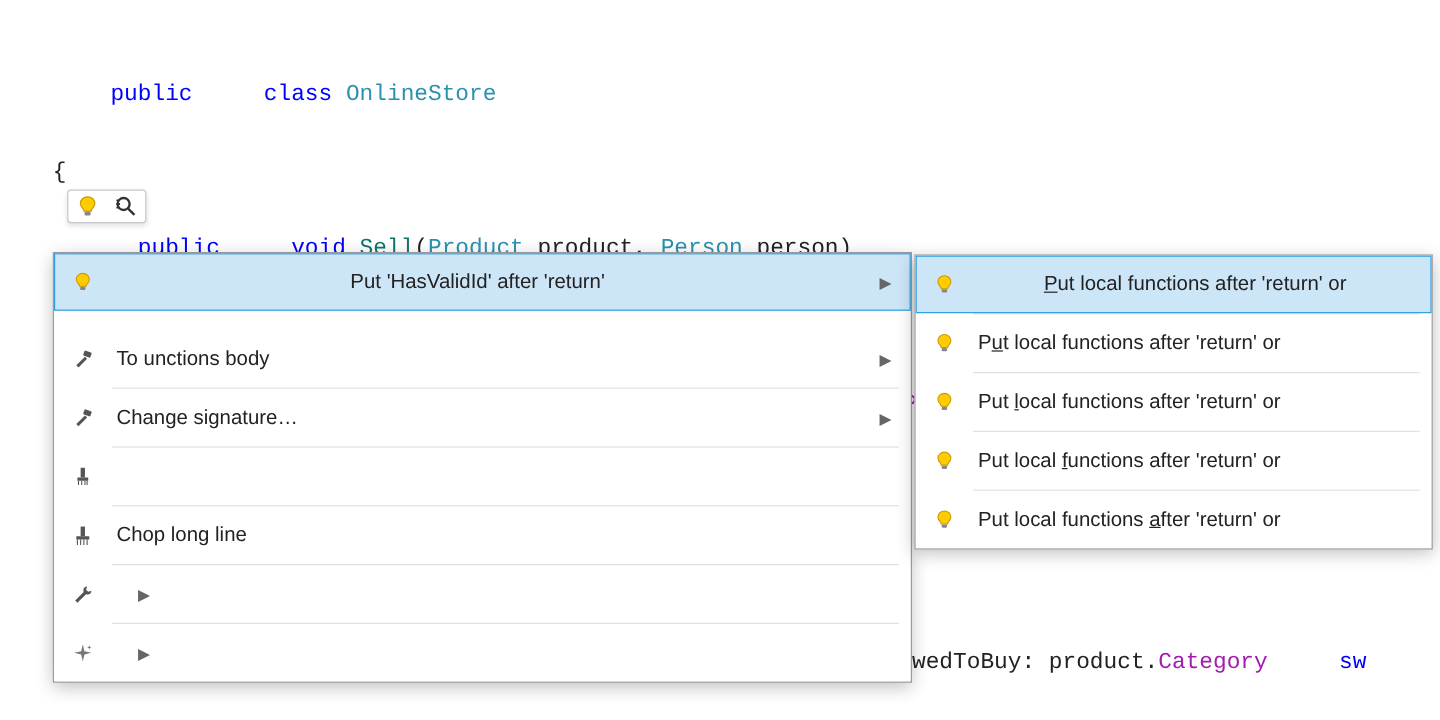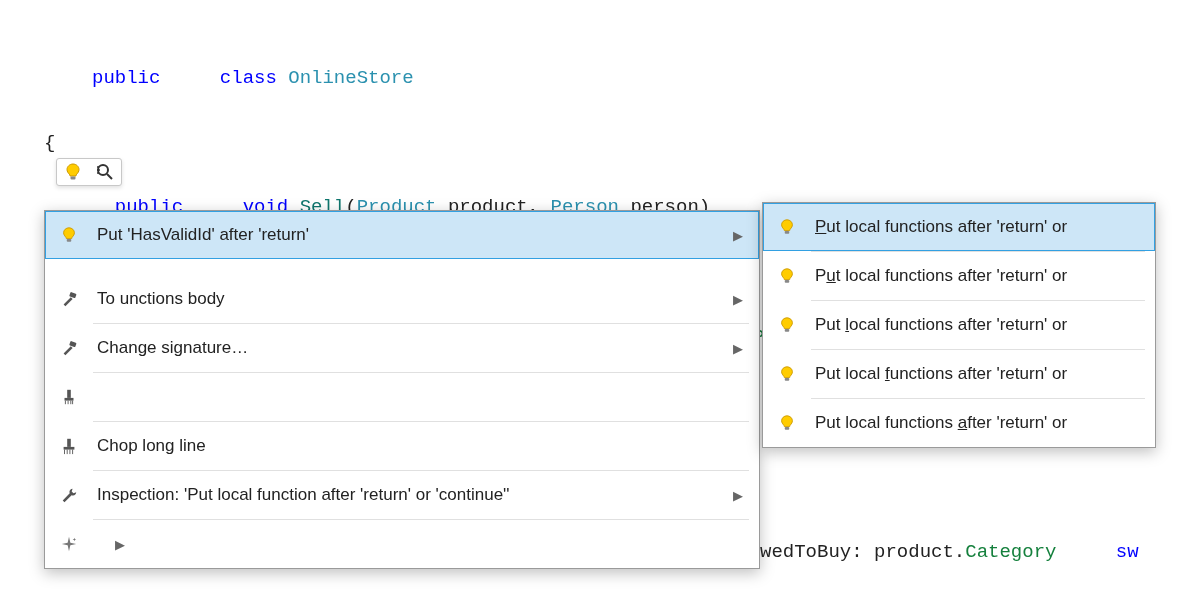--- a/index.html
+++ b/index.html
@@ -15,21 +15,21 @@
   .editor {
     padding: 30px 0 0 44px;
     line-height: 1.7;
     white-space: pre;
     color: #222;
   }
   .kw { color: #0000ff; margin-left: 48px; }
   .type { color: #2b91af; text-align: right; }
   .method { color: #0f766e; }
   .local-fn { color: #2a8a6e; }
-  .prop { color: #15803d; }
+  .prop { color: #a21caf; }
   .hl {
     background: #d8e6c8;
     outline: 1px solid #b8d498;
     padding: 0 1px;
   }
 
   
   .gutter {
     position: absolute;
     left: 56px;
@@ -82,38 +82,39 @@
   }
   .menu-item .arrow {
     color: #666;
     font-size: 13px;
     margin-left: 18px;
   }
   .menu-item.selected {
     background: #cde6f7;
     outline: 1px solid #32a0e2;
     outline-offset: -1px;
+    text-align: center;
   }
   .menu .sep {
     height: 1px;
     background: #e0e0e0;
     margin: 0 10px 0 48px;
   }
   .menu-primary {
     left: 44px;
     top: 210px;
     width: 716px;
   }
   .menu-primary .spacer {
     height: 16px;
   }
   .menu-secondary {
     left: 762px;
-    top: 202px;
-    width: 394px;
+    top: 212px;
+    width: 432px;
   }
   .u { text-decoration: underline; }
 
   
   .code-line {
     position: relative;
   }
 </style>
 </head>
 <body>
@@ -204,21 +205,20 @@
     </span>
     <span class="label">Chop long line</span>
   </div>
   <div class="sep"></div>
   <div class="menu-item">
     <span class="icon-slot">
       <svg width="18" height="18" viewBox="0 0 20 20">
           <path d="M14 3 C12 3 10.5 4.5 10.5 6.5 C10.5 7.1 10.6 7.6 10.8 8.1 L3 16 L5 18 L12.9 10.2 C13.4 10.4 13.9 10.5 14.5 10.5 C16.5 10.5 18 9 18 7 L15 8 L13 6 L14 3 Z" fill="#555"></path>
         </svg>
     </span>
-    <span class="label">Inspection: 'Put local function after 'return' or 'continue''</span>
     <span class="arrow">▶</span>
   </div>
   <div class="sep"></div>
   <div class="menu-item">
     <span class="icon-slot">
       <svg width="18" height="18" viewBox="0 0 20 20">
           <path d="M10 2 L11.5 8.5 L18 10 L11.5 11.5 L10 18 L8.5 11.5 L2 10 L8.5 8.5 Z" fill="#777"></path>
           <path d="M16 3 L16.5 4.5 L18 5 L16.5 5.5 L16 7 L15.5 5.5 L14 5 L15.5 4.5 Z" fill="#777"></path>
         </svg>
     </span>

